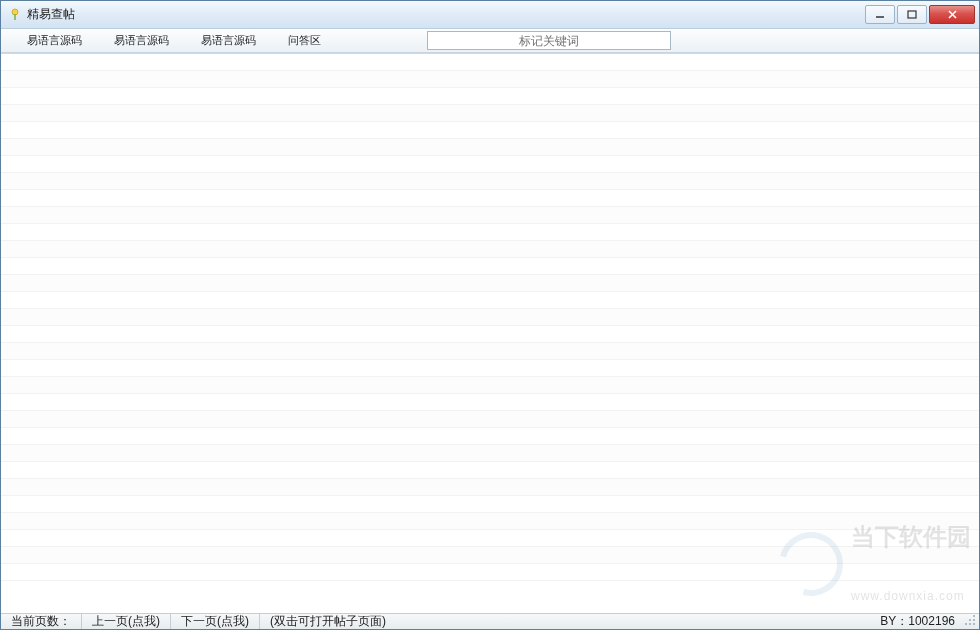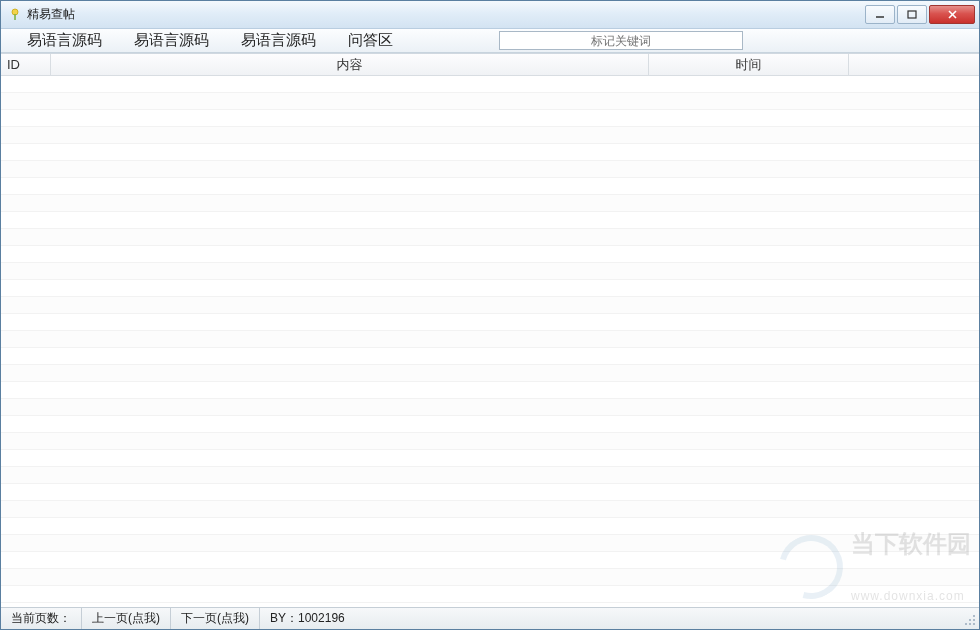--- a/index.html
+++ b/index.html
@@ -66,21 +66,21 @@
   height: 24px;
   background: linear-gradient(to bottom, #fcfdff 0%, #ebf1f6 100%);
   display: flex;
   align-items: center;
   padding: 0 10px;
   border-bottom: 1px solid #c8d4de;
   gap: 0;
 }
 .tool-item {
   padding: 12px 16px;
-  font-size: 15px;
+  font-size: 11px;
   color: #222;
   cursor: pointer;
 }
 .search-input {
   margin-left: 90px;
   width: 244px;
   height: 19px;
   border: 1px solid #a9b8c6;
   background: #fff;
   font-size: 12px;
@@ -118,38 +118,38 @@
   flex: 1;
   overflow: hidden;
   position: relative;
 }
 .row {
   height: 17px;
   border-bottom: 1px solid #f2f2f2;
 }
 .row:nth-child(even) { background: #fcfcfc; }
 .statusbar {
-  height: 22px;
+  height: 16px;
   background: linear-gradient(to bottom, #f6f8fa, #e7ecef);
   border-top: 1px solid #c5ced6;
   display: flex;
   align-items: center;
   font-size: 12px;
   color: #222;
 }
 .status-cell {
   padding: 0 10px;
   border-right: 1px solid #c5ced6;
   height: 100%;
   display: flex;
   align-items: center;
 }
 .status-cell.btn { cursor: pointer; }
 .status-cell.wide { flex: 1; border-right: none; }
-.status-cell.right { border-right: none; padding-right: 18px; }
+.status-cell.right { border-right: none; padding-right: 24px; }
 .grip {
   position: absolute;
   right: 2px; bottom: 2px;
   width: 14px; height: 14px;
 }
 .watermark {
   position: absolute;
   right: 8px;
   bottom: 26px;
   opacity: 0.16;
@@ -159,24 +159,24 @@
   pointer-events: none;
 }
 .watermark .wm-icon {
   width: 64px; height: 64px;
   border: 6px solid #7aa7c9;
   border-left-color: transparent;
   border-radius: 50%;
   transform: rotate(-30deg);
 }
 .watermark .wm-text {
-  display: flex; flex-direction: column; line-height: 1.1;
+  display: flex; flex-direction: column; line-height: 1.1; gap: 39px;
 }
 .watermark .wm-cn { font-size: 24px; color: #555; font-weight: bold; }
-.watermark .wm-url { font-size: 12px; color: #555; letter-spacing: 1px; margin-top: 32px; }
+.watermark .wm-url { font-size: 12px; color: #555; letter-spacing: 1px; }
 </style>
 </head>
 <body>
 
 <div class="window">
 
   <div class="titlebar">
     <span class="title-icon">
       <svg width="14" height="14" viewBox="0 0 14 14">
         <circle cx="7" cy="4" r="3" fill="#f3d34a" stroke="#c9a80f" stroke-width="0.8"></circle>
@@ -206,26 +206,20 @@
 
   <div class="toolbar">
     <div class="tool-item">易语言源码</div>
     <div class="tool-item">易语言源码</div>
     <div class="tool-item">易语言源码</div>
     <div class="tool-item">问答区</div>
     <input class="search-input" type="text" placeholder="标记关键词" style="">
   </div>
 
   <div class="table-area">
-    <div class="table-header">
-      <div class="th id">ID</div>
-      <div class="th content">内容</div>
-      <div class="th time">时间</div>
-      <div class="th tail"></div>
-    </div>
     <div class="table-body">
       <div class="row"></div>
       <div class="row"></div>
       <div class="row"></div>
       <div class="row"></div>
       <div class="row"></div>
       <div class="row"></div>
       <div class="row"></div>
       <div class="row"></div>
       <div class="row"></div>
@@ -251,20 +245,21 @@
       <div class="row"></div>
       <div class="row"></div>
       <div class="row"></div>
     </div>
   </div>
 
   <div class="statusbar">
     <div class="status-cell">当前页数：</div>
     <div class="status-cell btn">上一页(点我)</div>
     <div class="status-cell btn">下一页(点我)</div>
+    <div class="status-cell wide">(双击可打开帖子页面)</div>
     <div class="status-cell right">BY：1002196</div>
   </div>
 
   <svg class="grip" viewBox="0 0 14 14">
     <circle cx="11" cy="3" r="1" fill="#9ab"></circle>
     <circle cx="7" cy="7" r="1" fill="#9ab"></circle>
       <circle cx="11" cy="7" r="1" fill="#9ab"></circle>
     <circle cx="3" cy="11" r="1" fill="#9ab"></circle>
       <circle cx="7" cy="11" r="1" fill="#9ab"></circle>
       <circle cx="11" cy="11" r="1" fill="#9ab"></circle>

